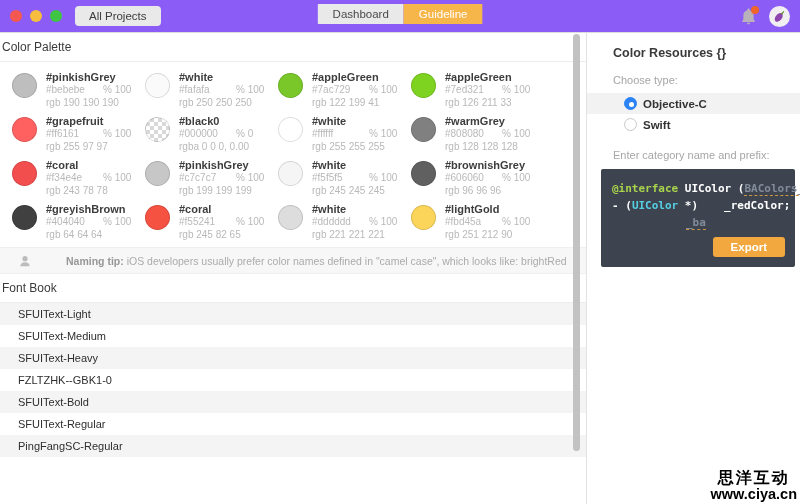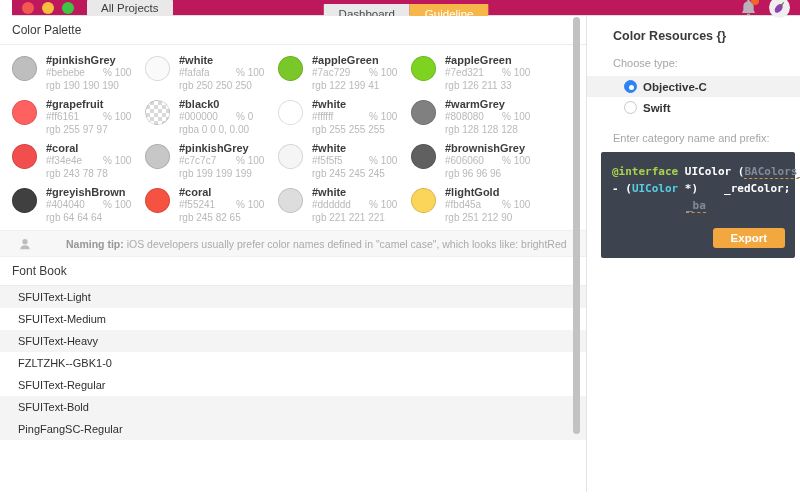--- a/index.html
+++ b/index.html
@@ -1,39 +1,39 @@
 <!DOCTYPE html>
 <html><head>
 <meta charset="utf-8">
 <style>
   * { margin:0; padding:0; box-sizing:border-box; }
   html,body { width:800px; height:504px; overflow:hidden; font-family:"Liberation Sans","DejaVu Sans",sans-serif; background:#fff; }
   #app { position:relative; width:800px; height:504px; background:#fff; }
 
   
-  .topbar { position:relative; height:16px; background:#be185d; border-bottom:1px solid #dddddd; display:flex; align-items:center; padding:0 10px;margin-left:12px; }
+  .topbar { position:relative; height:33px; background:#8b5cf6; border-bottom:1px solid #dddddd; display:flex; align-items:center; padding:0 10px; }
   .lights { display:flex; gap:8px; align-items:center; }
   .light { width:12px; height:12px; border-radius:50%; display:inline-block; }
   .light.red { background:#f4574f; } .light.yellow { background:#f6bd3e; } .light.green { background:#3ec544; }
   .btn-all { margin-left:13px; background:#e9e9e9; border:none; border-radius:4px; height:20px; padding:0 14px; font-size:11.5px; color:#3c3c3c; font-family:inherit; }
   .seg { position:absolute; left:50%; top:4px; transform:translateX(-50%); display:flex; height:20px; border-radius:1px; overflow:hidden; }
   .seg button { border:none; font-family:inherit; font-size:11.5px; padding:0 15px; height:20px; }
   .seg .plain { background:#e9e9e9; color:#4a4a4a; }
   .seg .active { background:#f7b64a; color:#fff; }
   .top-icons { margin-left:auto; display:flex; align-items:center; gap:11px; }
   .bell-wrap { position:relative; width:19px; height:19px; }
   .bell-dot { position:absolute; top:-1px; right:-1px; width:8px; height:8px; border-radius:50%; background:#f06529; }
   .avatar { width:21px; height:21px; border-radius:50%; background:#f1eef2; display:flex; align-items:center; justify-content:center; }
 
   
   .main { display:flex; height:476px; }
   .left-panel { position:relative; width:587px; border-right:1px solid #e3e3e3; background:#fff; }
   .right-panel { flex:1; background:#fff; }
 
-  .section-header { height:29px; display:flex; align-items:center; padding-left:12px; font-size:12px; color:#3b3b3b; border-bottom:1px solid #ececec; background:#fff; }
+  .section-header { height:29px; display:flex; align-items:center; padding-left:2px; font-size:12px; color:#3b3b3b; border-bottom:1px solid #ececec; background:#fff; }
 
   
   .swatch-grid { padding:9px 0 0 12px; display:grid; grid-template-columns:repeat(4,133px); grid-auto-rows:44px; }
   .swatch { display:flex; align-items:flex-start; }
   .dot { width:25px; height:25px; border-radius:50%; flex:0 0 25px; margin-top:2px; border:1px solid rgba(0,0,0,0.13); }
   .dot.checker { background-color:#fff;
     background-image:linear-gradient(45deg,#d9d9d9 25%,transparent 25%,transparent 75%,#d9d9d9 75%),
                      linear-gradient(45deg,#d9d9d9 25%,transparent 25%,transparent 75%,#d9d9d9 75%);
     background-size:8px 8px; background-position:0 0,4px 4px; }
   .meta { margin-left:9px; display:flex; flex-direction:column; }
@@ -63,21 +63,21 @@
   .radio.on::after { content:""; position:absolute; left:4px; top:4px; width:5px; height:5px; border-radius:50%; background:#fff; }
   .rlabel { margin-left:6px; font-size:11.5px; color:#333; font-weight:bold; }
 
   .code-block { margin:8px 5px 0 14px; width:194px; background:#3d4450; border-radius:2px; padding:11px 10px 10px 11px; font-family:"DejaVu Sans Mono","Liberation Mono",monospace; font-size:11px; font-weight:bold; color:#fff; }
   .cline { line-height:17px; white-space:pre; }
   .kw { color:#a9d34b; }
   .typ { color:#56cfe3; }
   .fld { color:#828b99; border-bottom:1px dashed #c9973f; }
   .mth { margin-left:26px; }
   .pfx { margin-left:74px; }
-  .export-row { text-align:right; margin-top:14px; }
+  .export-row { text-align:right; margin-top:6px; }
   .export-btn { background:#f2a83e; color:#fff; border:none; border-radius:3px; font-family:"Liberation Sans",sans-serif; font-size:11.5px; font-weight:bold; padding:4px 18px; }
 
   
   .watermark { position:absolute; right:3px; bottom:1px; text-align:center; color:#000; font-weight:bold; line-height:1.1;
     text-shadow:-1px -1px 0 #fff,1px -1px 0 #fff,-1px 1px 0 #fff,1px 1px 0 #fff,0 0 2px #fff; }
   .wm1 { font-size:16px; letter-spacing:2px; }
   .wm2 { font-size:14.5px; }
 </style>
 </head>
 <body>
@@ -256,22 +256,22 @@
         </svg>
         <span class="tip-text"><span class="tip-bold">Naming tip:</span><span> iOS developers usually prefer color names defined in "camel case", which looks like: brightRed</span></span>
       </div>
 
       <div class="section-header">Font Book</div>
       <div id="fontList">
           <div class="frow stripe">SFUIText-Light</div>
           <div class="frow">SFUIText-Medium</div>
           <div class="frow stripe">SFUIText-Heavy</div>
           <div class="frow">FZLTZHK--GBK1-0</div>
+          <div class="frow stripe">SFUIText-Bold</div>
           <div class="frow">SFUIText-Regular</div>
-          <div class="frow stripe">SFUIText-Bold</div>
           <div class="frow stripe">PingFangSC-Regular</div>
         </div>
 
       <div class="scrollbar"></div>
     </div>
 
     <div class="right-panel">
       <div class="panel-title">Color Resources {}</div>
       <div class="rlab">Choose type:</div>
       <div id="radioGroup">
@@ -290,13 +290,17 @@
         <div class="cline"><span class="kw">@interface</span><span> UIColor </span><span>(</span><span class="fld">BAColors_</span></div>
         <div class="cline"><span>- (</span><span class="typ">UIColor</span><span> *)</span><span class="mth">_redColor;</span></div>
         <div class="cline"><span class="fld pfx">_ba</span></div>
         <div class="export-row">
           <button class="export-btn">Export</button>
         </div>
       </div>
     </div>
   </div>
 
+  <div class="watermark">
+    <div class="wm1">思洋互动</div>
+    <div class="wm2">www.ciya.cn</div>
+  </div>
 </div>
 
 </body></html>

